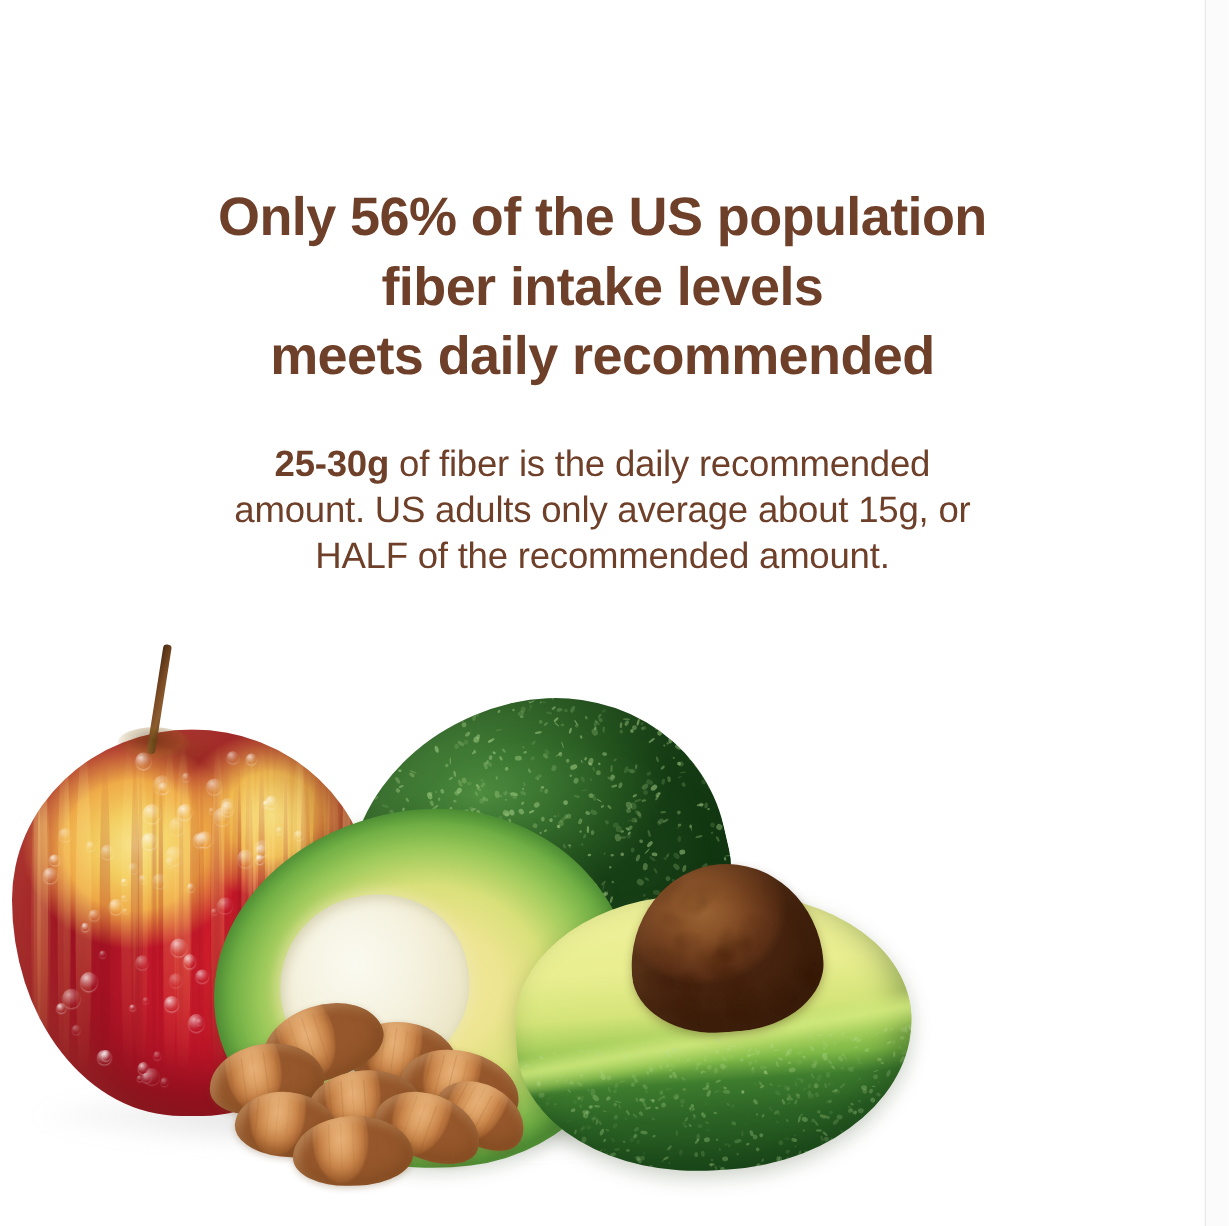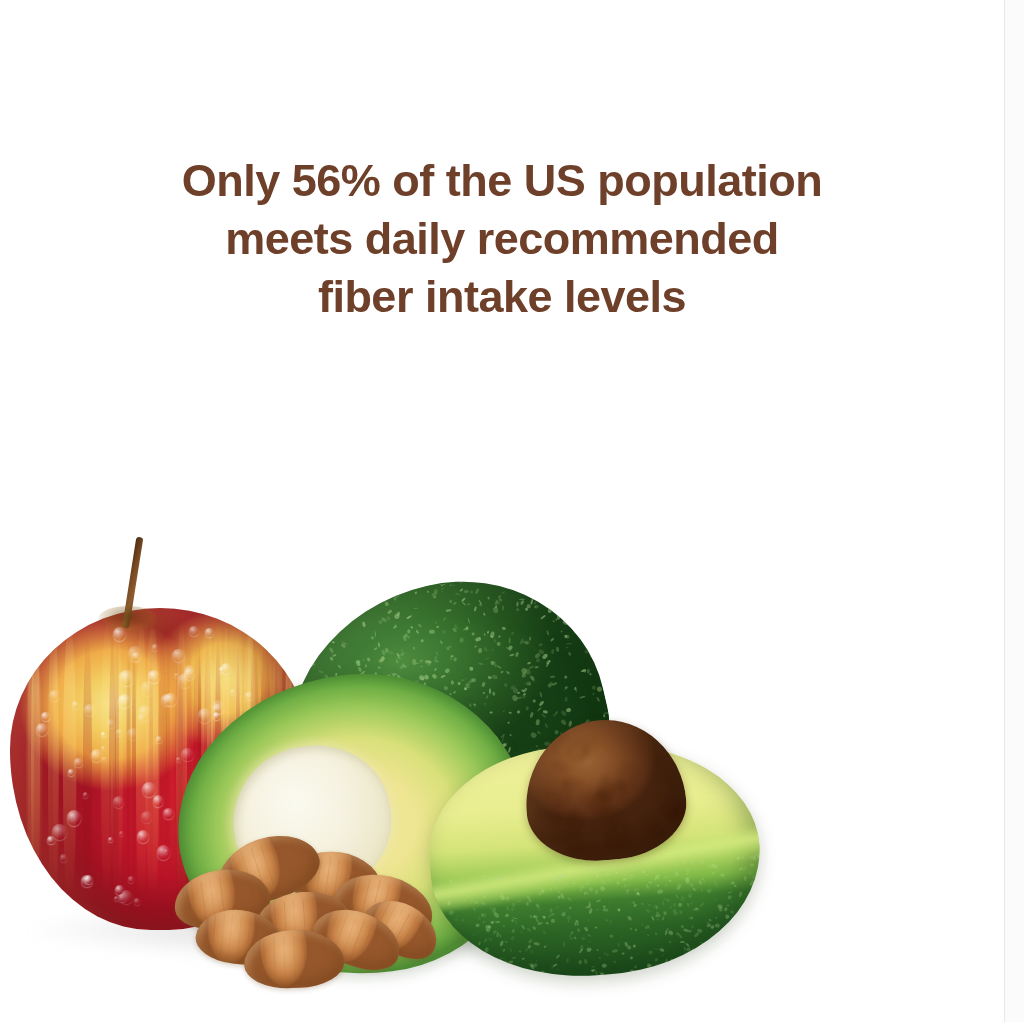--- a/index.html
+++ b/index.html
@@ -304,24 +304,25 @@
 <body>
 
 <div id="card">
 
   <div id="right-edge-strip"></div>
 
   <div id="text-block">
 
     <h1 id="headline">
       <span style="display: block;">Only 56% of the US population</span>
+      <span style="display: block;">fiber intake levels</span>
       <span style="display: block;">meets daily recommended</span>
-      <span style="display: block;">fiber intake levels</span>
     </h1>
 
+    <p id="subtext"><span class="emph">25-30g</span><span> of fiber is the daily recommended amount. US adults only average about 15g, or HALF of the recommended amount.</span></p>
 
   </div>
 
   <div id="photo">
 
     <div class="obj" id="ground-shadow"></div>
 
     <div class="obj" id="apple-group">
       <div class="obj" id="apple-stem"></div>
       <div class="obj" id="apple-body">

